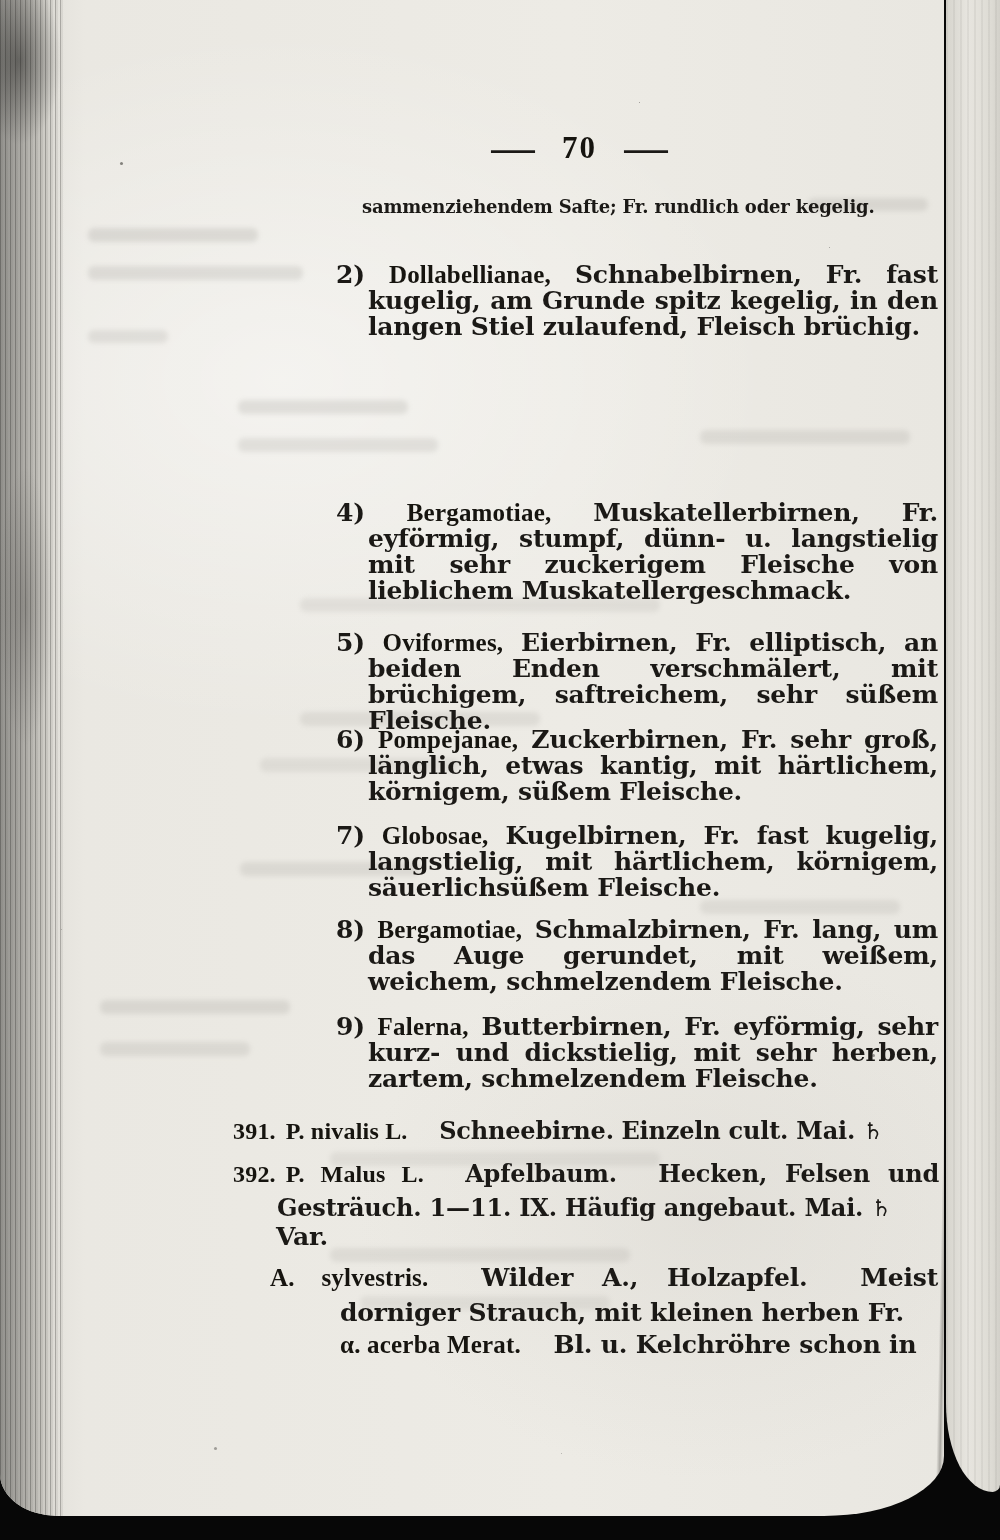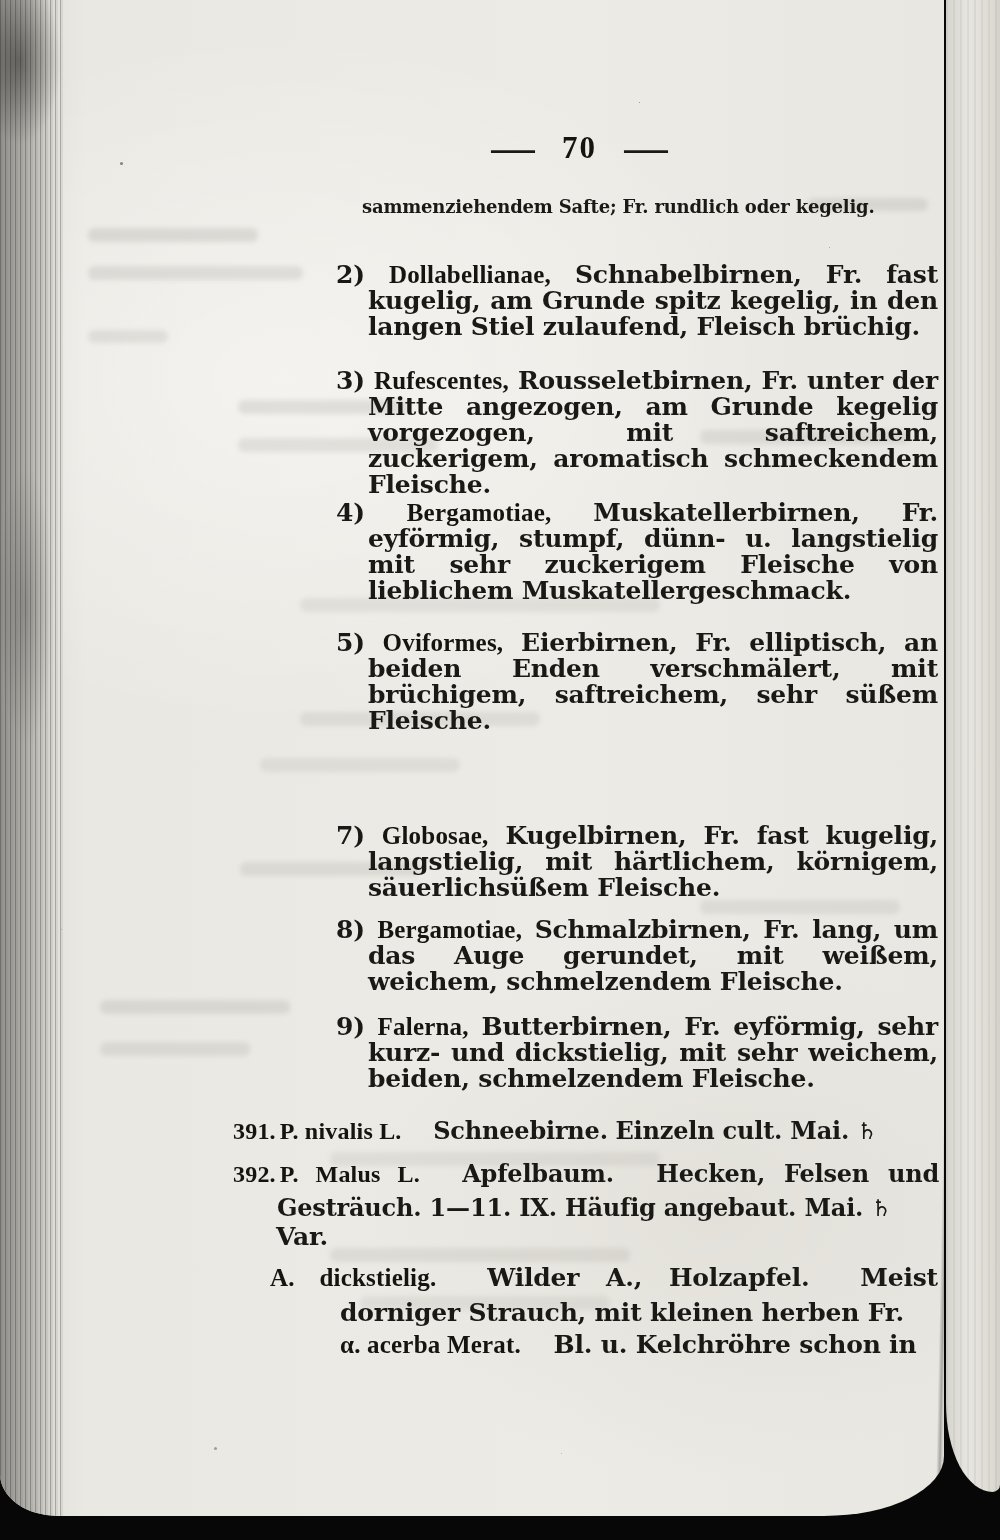--- a/index.html
+++ b/index.html
@@ -42,21 +42,21 @@
   .lat{font-family:"Liberation Serif",serif;font-weight:700;letter-spacing:.2px;color:#16140f;}
   p{margin:0;position:absolute;}
   .hdr{position:absolute;left:498px;top:130px;display:flex;align-items:center;gap:34px;}
   .hdash{display:inline-block;font:900 30px "Liberation Serif",serif;color:#1b1916;transform:scale(1.45,1.25);}
   .pnum{font:700 31px "Liberation Serif",serif;color:#16140f;letter-spacing:2px;}
   .intro{left:362px;top:190px;width:576px;font-size:18px;line-height:34px;text-align:justify;}
   .item{left:336px;width:602px;box-sizing:border-box;padding-left:32px;text-indent:-32px;
         font-size:25px;line-height:26px;text-align:justify;}
   .entry{left:233px;width:706px;box-sizing:border-box;padding-left:44px;text-indent:-44px;
          font-size:24px;line-height:34px;text-align:justify;}
-  .enum{margin-right:4px;}
+  .enum{margin-right:10px;}
   .gap{display:inline-block;width:24px;}
   .sym{font-family:"DejaVu Sans",sans-serif;font-weight:700;font-size:23px;color:#1b1916;}
   .varl{left:276px;top:1222px;font-size:25px;}
   .variety{left:270px;top:1260px;width:668px;box-sizing:border-box;padding-left:70px;text-indent:-70px;
            font-size:25px;line-height:35px;text-align:justify;}
   .alpha{left:340px;top:1330px;font-size:25px;white-space:nowrap;}
   
   .g{position:absolute;background:#93908a;border-radius:6px;filter:blur(2.5px);}
   .speck{position:absolute;left:0;top:0;width:3px;height:3px;border-radius:50%;
     box-shadow:
@@ -101,67 +101,67 @@
     <span class="hdash">—</span>
   </div>
 
   <p class="fr intro" style="top:190px">sammenziehendem Safte; Fr. rundlich oder kegelig.</p>
 
   <p class="fr item" style="top:262px">
     <span>2)</span>
     <span class="lat">Dollabellianae,</span>
     <span>Schnabelbirnen, Fr. fast kugelig, am Grunde spitz kegelig, in den langen Stiel zulaufend, Fleisch brüchig.</span>
   </p>
-  <p class="fr item" style="top:368px">
-    <span>3)</span>
-    <span class="lat">Rufescentes,</span>
-    <span>Rousseletbirnen, Fr. unter der Mitte angezogen, am Grunde kegelig vorgezogen, mit saftreichem, zuckerigem, aromatisch schmeckendem Fleische.</span>
-  </p>
   <p class="fr item" style="top:500px">
     <span>4)</span>
     <span class="lat">Bergamotiae,</span>
     <span>Muskatellerbirnen, Fr. eyförmig, stumpf, dünn- u. langstielig mit sehr zuckerigem Fleische von lieblichem Muskatellergeschmack.</span>
   </p>
   <p class="fr item" style="top:630px">
     <span>5)</span>
     <span class="lat">Oviformes,</span>
     <span>Eierbirnen, Fr. elliptisch, an beiden Enden verschmälert, mit brüchigem, saftreichem, sehr süßem Fleische.</span>
+  </p>
+  <p class="fr item" style="top:727px">
+    <span>6)</span>
+    <span class="lat">Pompejanae,</span>
+    <span>Zuckerbirnen, Fr. sehr groß, länglich, etwas kantig, mit härtlichem, körnigem, süßem Fleische.</span>
   </p>
   <p class="fr item" style="top:823px">
     <span>7)</span>
     <span class="lat">Globosae,</span>
     <span>Kugelbirnen, Fr. fast kugelig, langstielig, mit härtlichem, körnigem, säuerlichsüßem Fleische.</span>
   </p>
   <p class="fr item" style="top:917px">
     <span>8)</span>
     <span class="lat">Bergamotiae,</span>
     <span>Schmalzbirnen, Fr. lang, um das Auge gerundet, mit weißem, weichem, schmelzendem Fleische.</span>
   </p>
   <p class="fr item" style="top:1014px">
     <span>9)</span>
     <span class="lat">Falerna,</span>
-    <span>Butterbirnen, Fr. eyförmig, sehr kurz- und dickstielig, mit sehr weichem, beiden, schmelzendem Fleische.</span>
+    <span>Butterbirnen, Fr. eyförmig, sehr kurz- und dickstielig, mit sehr herben, zartem, schmelzendem Fleische.</span>
   </p>
 
   <p class="entry" style="top:1114px">
     <span class="lat enum">391.</span><span class="lat">P. nivalis L.</span><span class="gap"></span>
     <span class="fr">Schneebirne.</span>
     <span class="fr">Einzeln cult. Mai.</span>
     <span class="sym">♄</span>
   </p>
   <p class="entry" style="top:1157px">
     <span class="lat enum">392.</span><span class="lat">P. Malus L.</span><span class="gap"></span>
     <span class="fr">Apfelbaum.</span><span class="gap"></span>
     <span class="fr">Hecken, Felsen und Gesträuch. 1—11. IX. Häufig angebaut. Mai.</span>
     <span class="sym">♄</span>
   </p>
   <p class="fr varl">Var.</p>
 
   <p class="fr variety">
-    <span class="lat">A. dickstielig.</span><span class="gap"></span>
+    <span class="lat">A. sylvestris.</span><span class="gap"></span>
     <span>Wilder A., Holzapfel.</span><span class="gap"></span>
     <span>Meist dorniger Strauch, mit kleinen herben Fr.</span>
   </p>
   <p class="fr alpha">
     <span class="lat">α. acerba Merat.</span><span class="gap"></span>
     <span>Bl. u. Kelchröhre schon in</span>
   </p>
 
   <div class="binding"></div>
   <div class="crease"></div>

